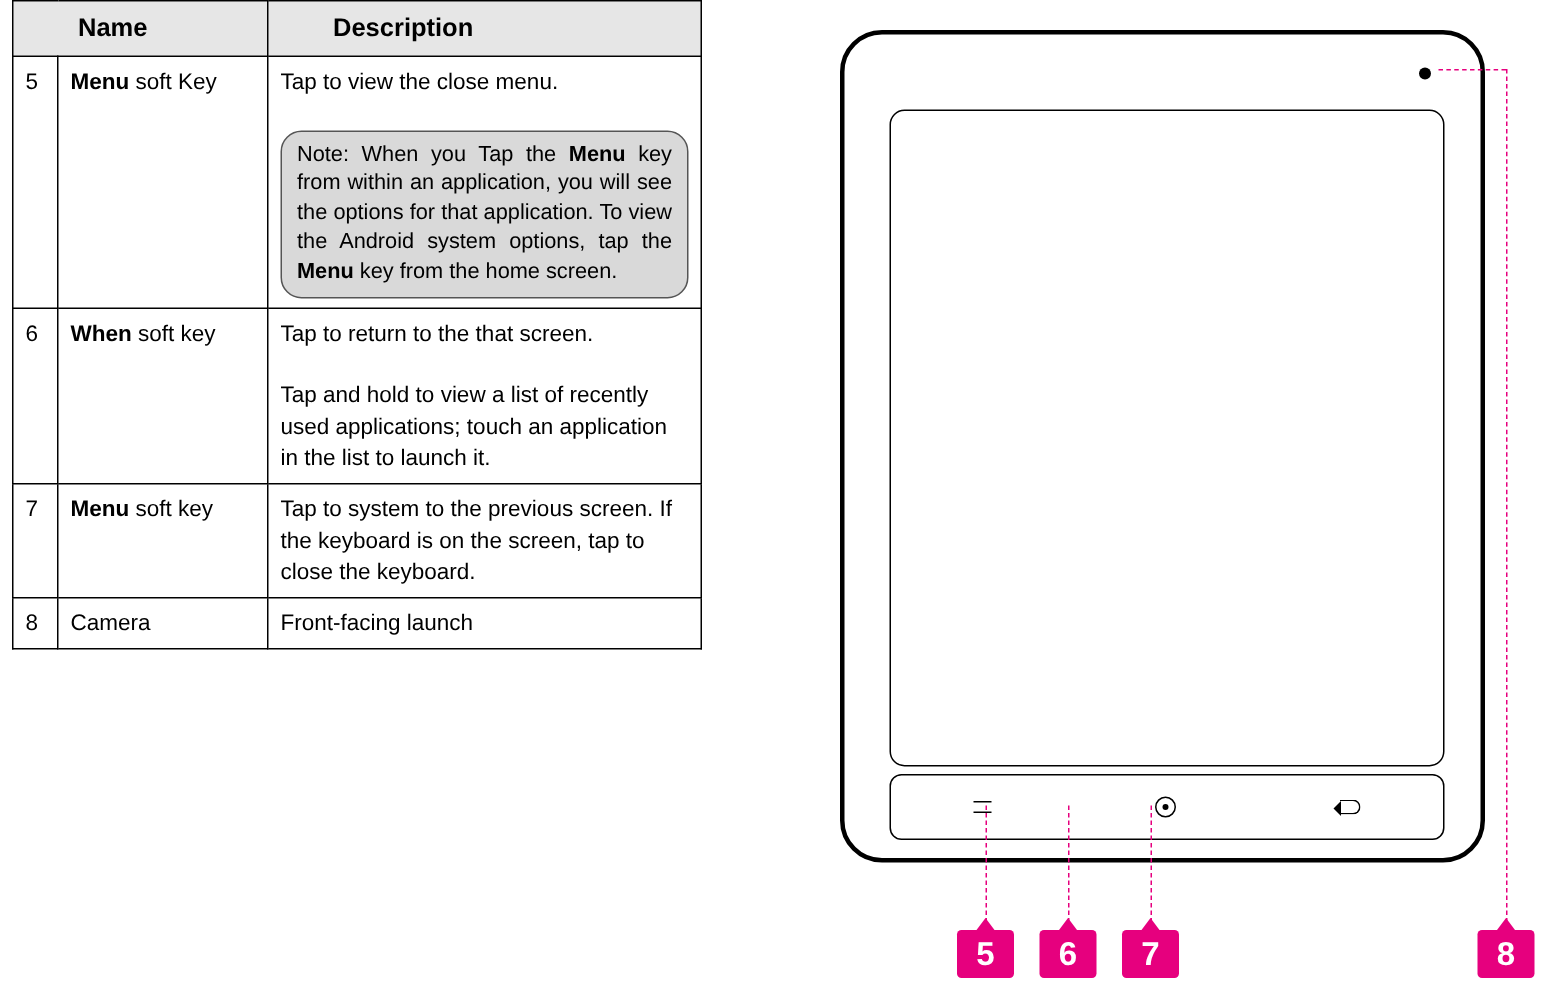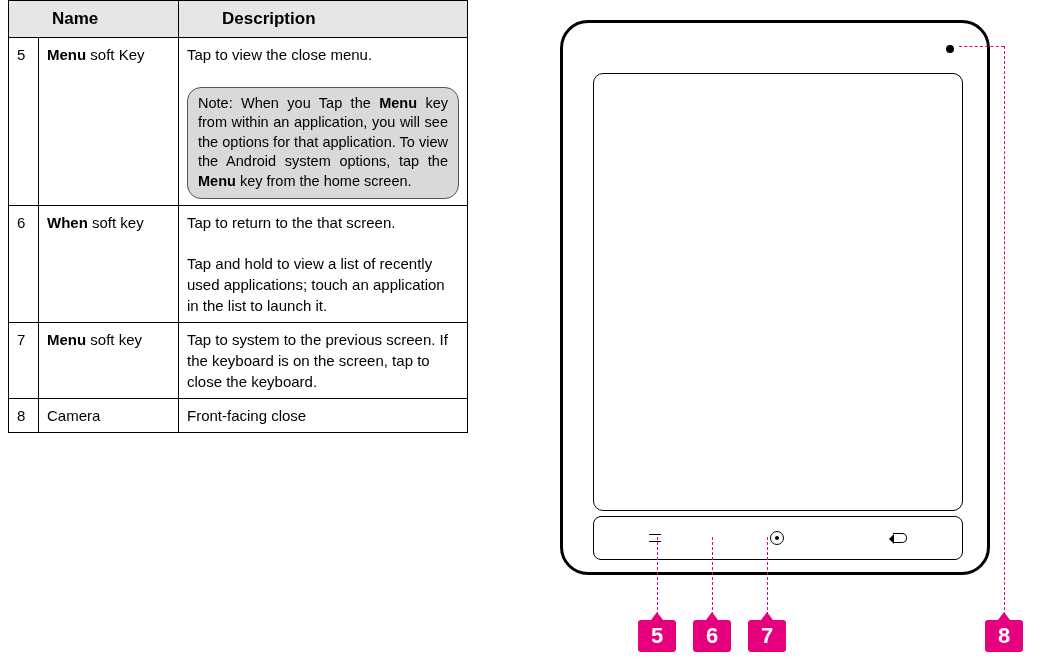--- a/index.html
+++ b/index.html
@@ -223,21 +223,21 @@
         <td class="num">7</td>
         <td>
           <span class="b">Menu</span><span> soft key</span>
         </td>
         <td>Tap to system to the previous screen. If the keyboard is on the screen, tap to close the keyboard.</td>
       </tr>
 
       <tr>
         <td class="num">8</td>
         <td>Camera</td>
-        <td>Front-facing close</td>
+        <td>Front-facing launch</td>
       </tr>
     </tbody>
   </table>
 </div>
 
 <div class="right-col">
   <div class="tablet-outer">
     <div class="camera-dot"></div>
     <div class="screen"></div>
     <div class="softbar">

